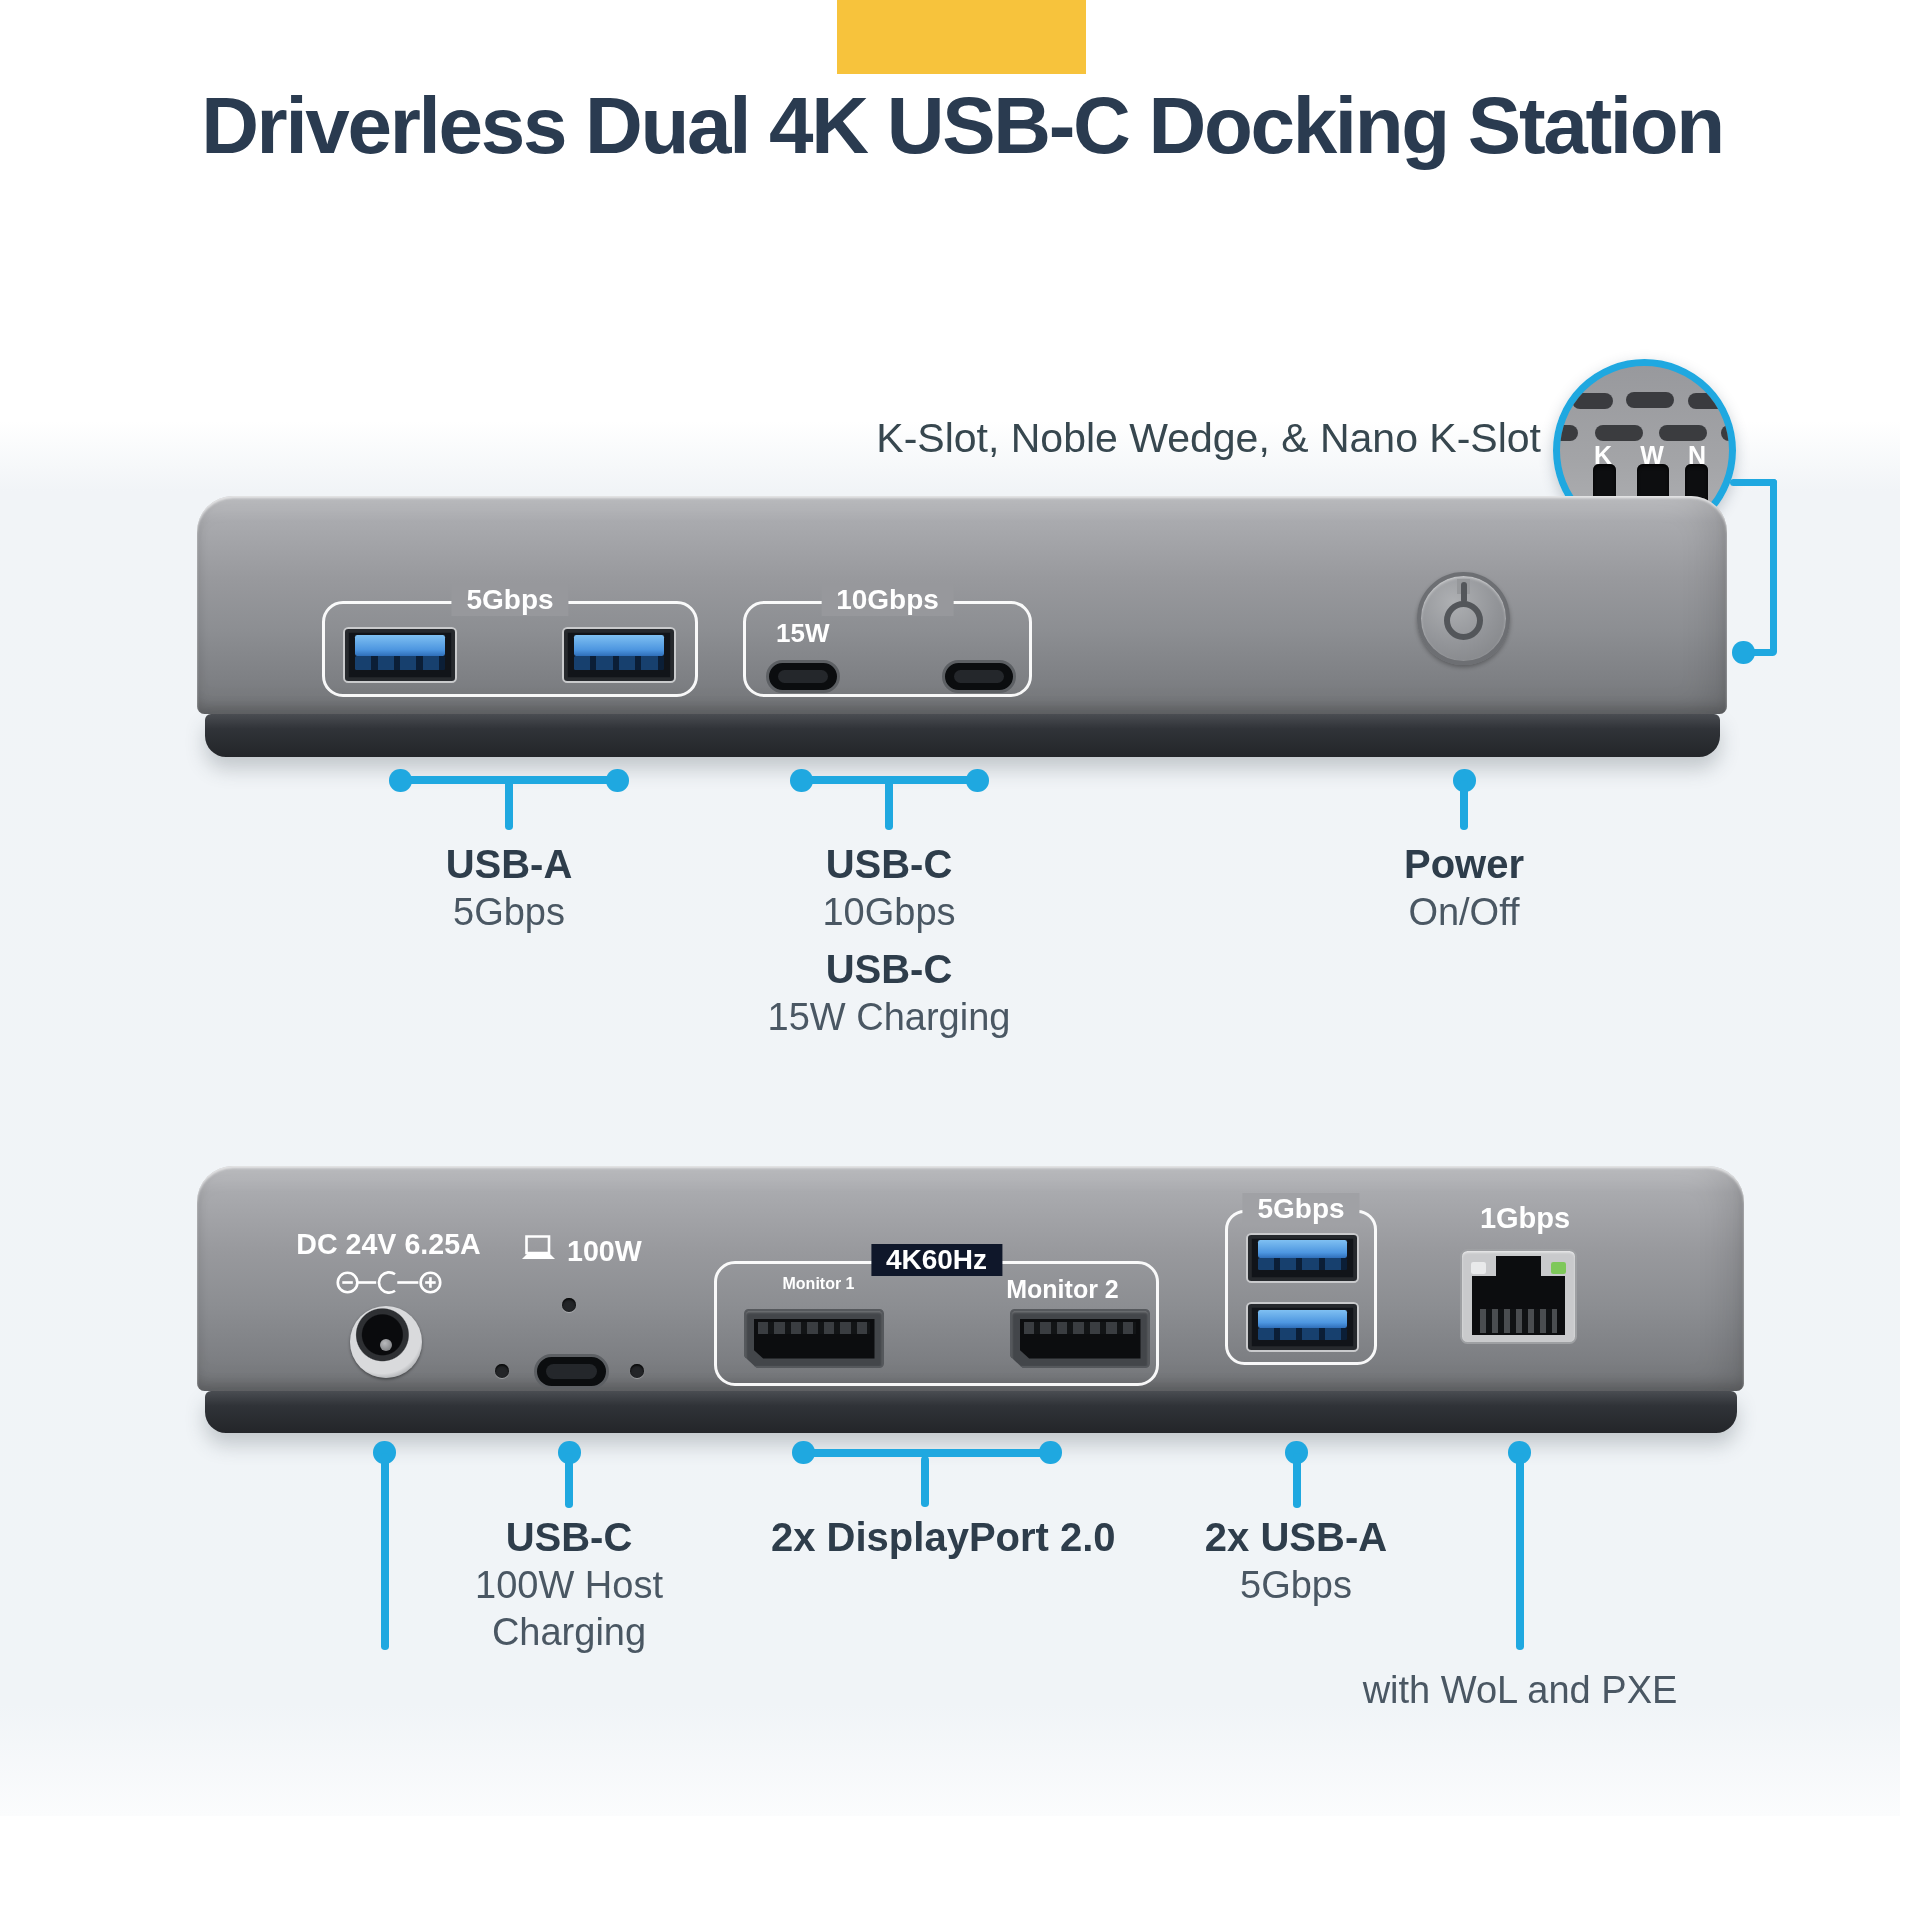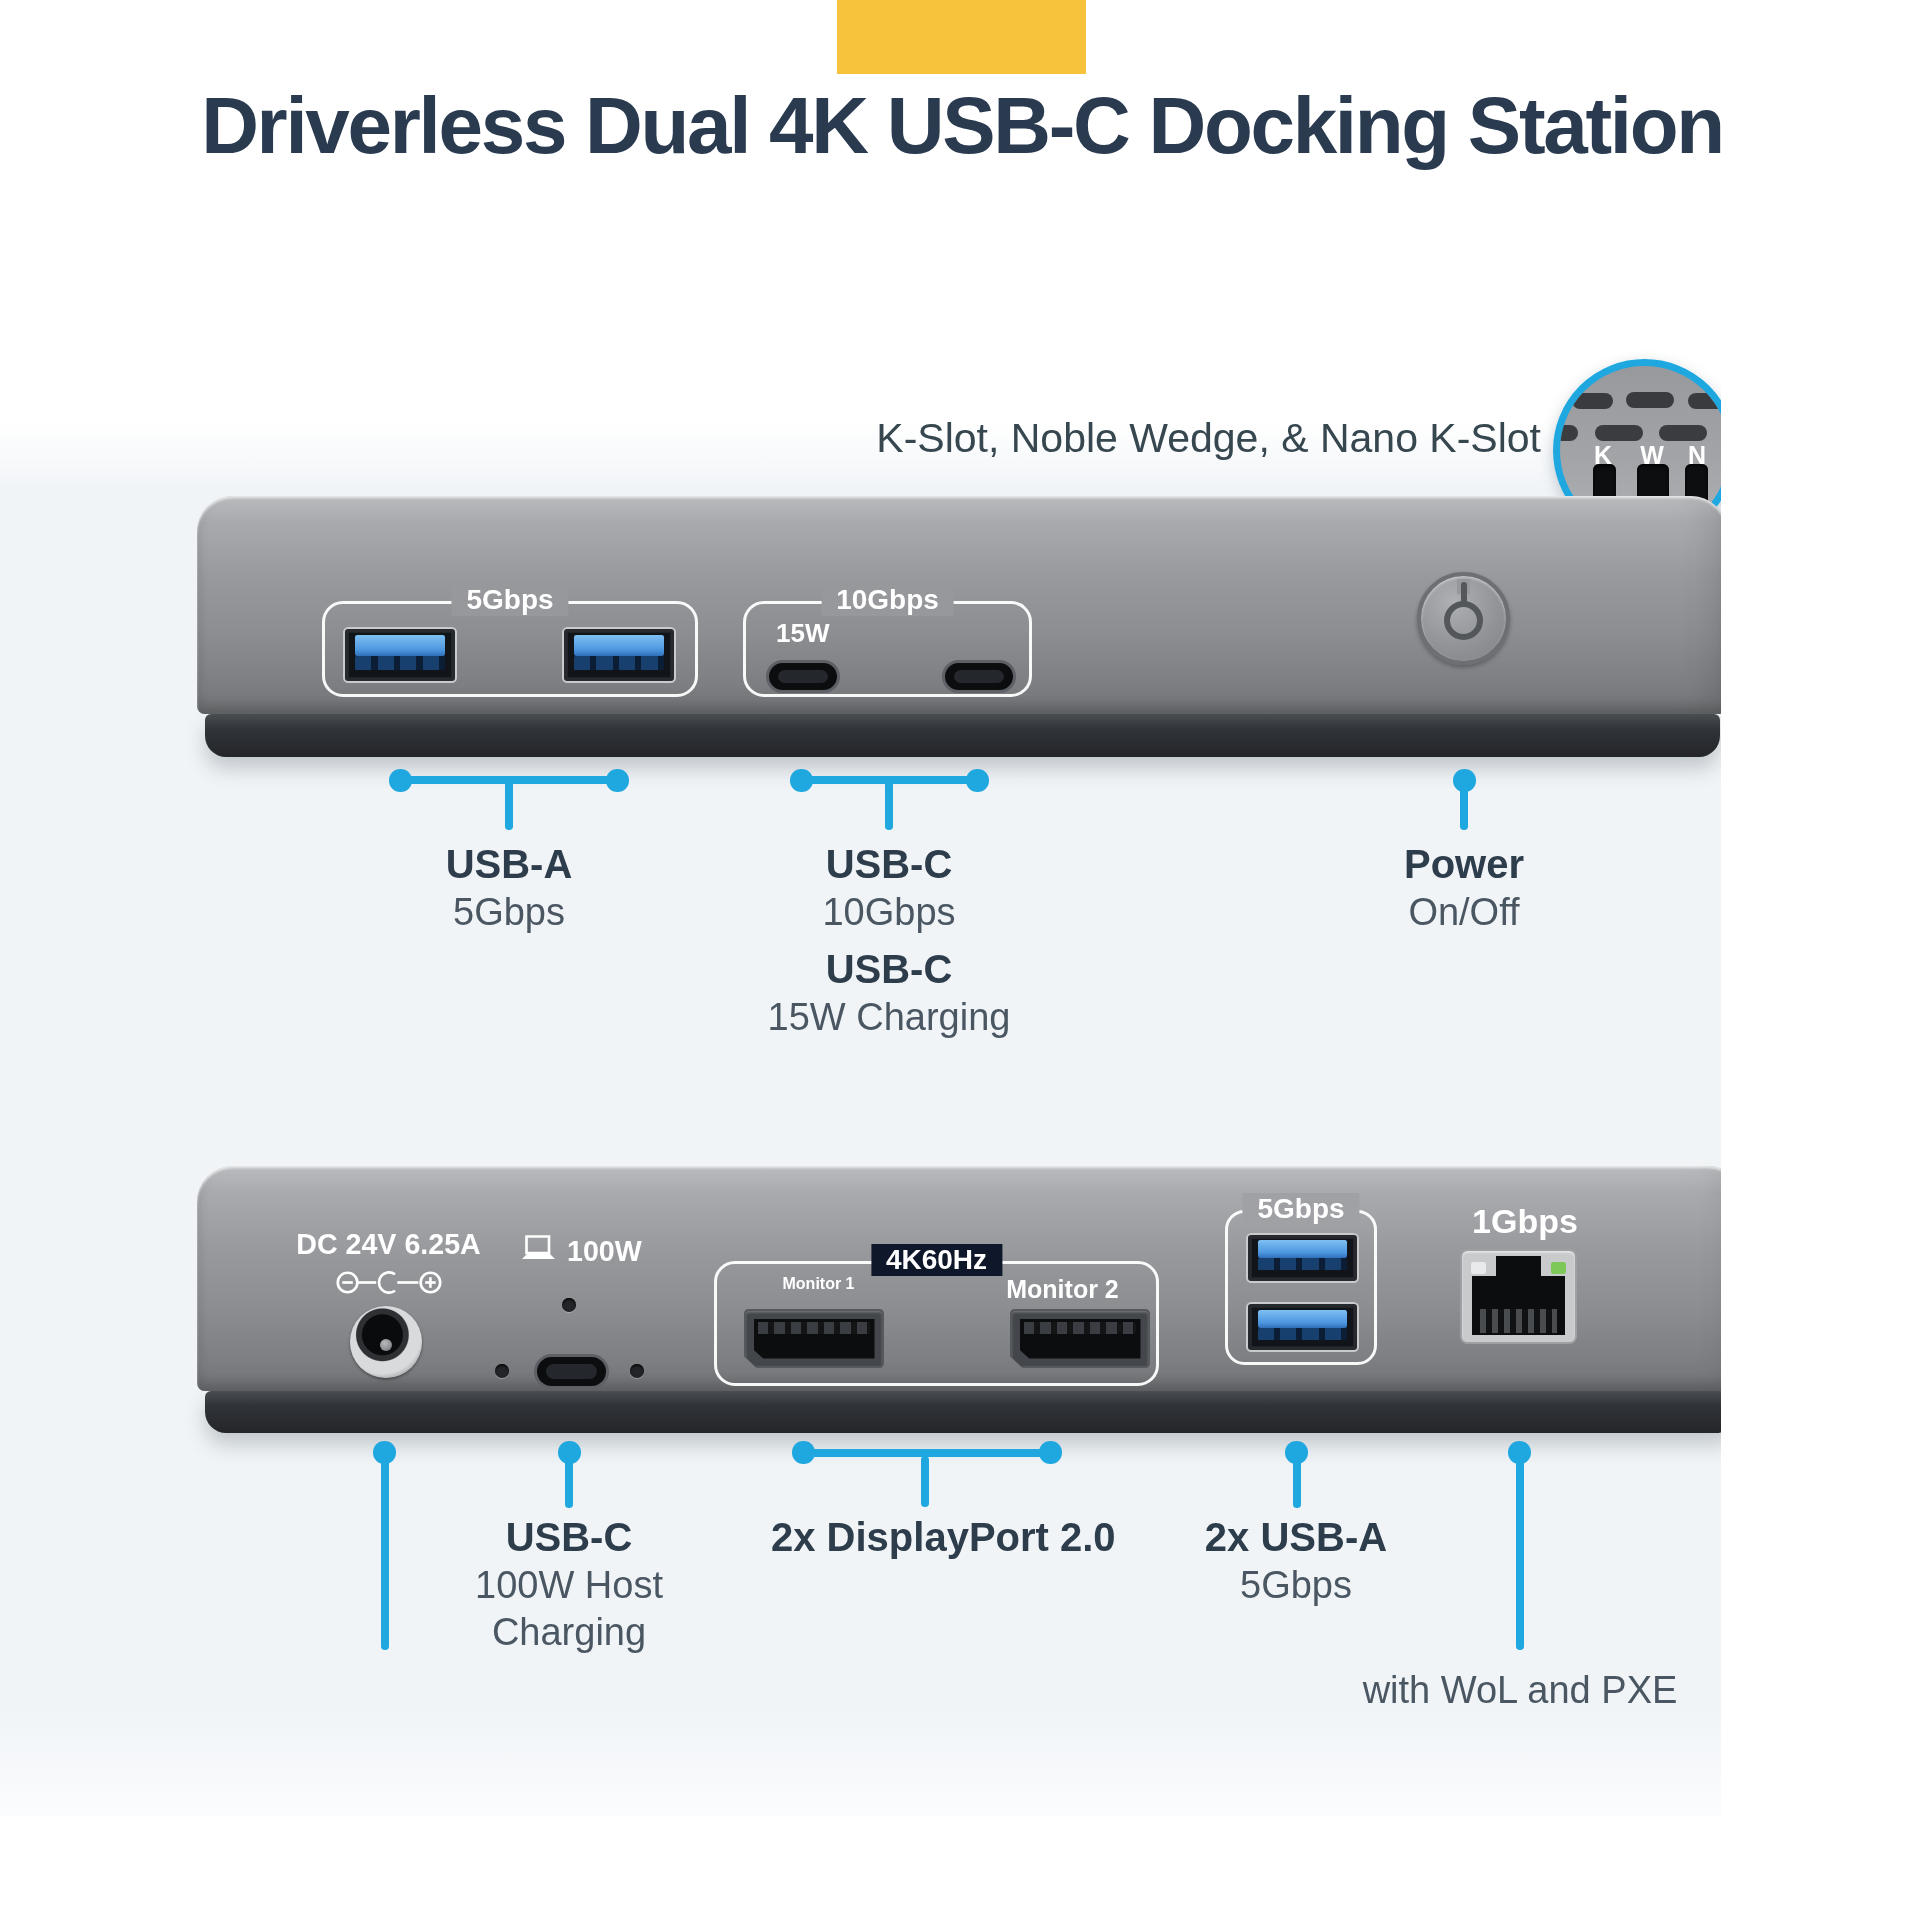--- a/index.html
+++ b/index.html
@@ -1,17 +1,17 @@
 <!DOCTYPE html>
 <html style="font-size:12px"><head>
 <meta charset="utf-8">
 <style>
   * { margin:0; padding:0; box-sizing:border-box; }
   body { background:#ffffff; font-family:"Liberation Sans", sans-serif; }
-  .canvas { position:relative; width:1721px; height:1924px; background:#ffffff; overflow:hidden; }
+  .canvas { position:relative; width:1900px; height:1924px; background:#ffffff; overflow:hidden; }
   .abs { position:absolute; }
 
   
   .tint-band { position:absolute; left:0; top:421px; width:1924px; height:1395px;
     background:linear-gradient(180deg,#ffffff 0%,#f1f4f7 5%,#f0f4f7 92%,#fbfcfd 100%); }
 
   
   .accent-bar { position:absolute; left:837px; top:0; width:249px; height:74px; background:#F7C33C; }
   .page-title { position:absolute; left:0; top:80px; width:1924px; text-align:center;
     font-size:80px; font-weight:700; letter-spacing:-2.3px; color:#2A3B50; }
@@ -249,21 +249,21 @@
       <div class="usba" style="left:18px;top:19.5px;width:113px;height:50px;">
         <div class="tongue"></div>
           <div class="pins"></div>
       </div>
       <div class="usba" style="left:18px;top:89px;width:113px;height:50px;">
         <div class="tongue"></div>
           <div class="pins"></div>
       </div>
     </div>
 
-    <div class="on-dock-text" style="left:1253px;top:36px;width:150px;text-align:center;font-size:34px;">1Gbps</div>
+    <div class="on-dock-text" style="left:1253px;top:36px;width:150px;text-align:center;font-size:29px;">1Gbps</div>
     <div class="eth-frame" style="left:1263px;top:83px;width:117px;height:95px;">
       <div class="eth-tab"></div>
       <div class="eth-led" style="left:8%;background:#e9eaeb;"></div>
       <div class="eth-led" style="right:8%;background:#7ec85a;"></div>
       <div class="eth-body"></div>
       <div class="eth-pins"></div>
     </div>
   </div>
 
   <div class="blue-dot" style="left:373px;top:1441px;"></div>

